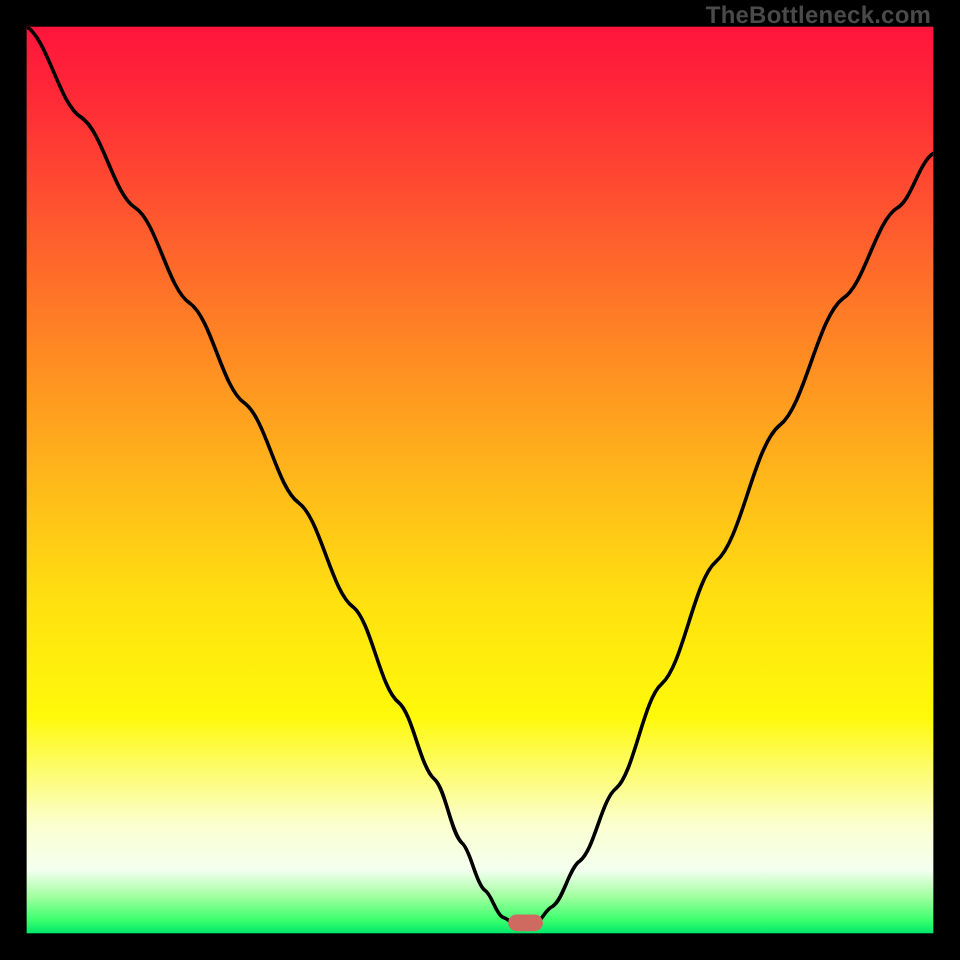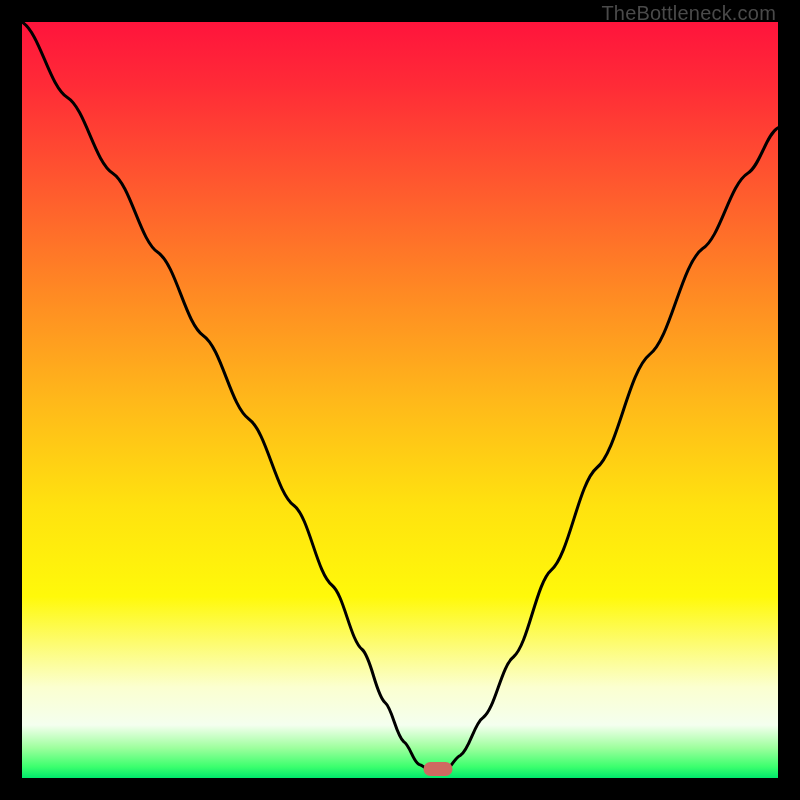--- a/index.html
+++ b/index.html
@@ -50,21 +50,21 @@
     border-radius: 8px;
     background: #cf6a61;
     transform: translate(-50%, -50%);
   }
   .watermark {
     position: absolute;
     top: 2px;
     right: 24px;
     color: #4a4a4a;
     font-size: 20px;
-    font-weight: 400;
+    font-weight: 700;
     letter-spacing: 0.2px;
   }
 </style>
 </head>
 <body>
 
 <div class="chart-frame">
   <div class="gradient-bg"></div>
 
   <svg class="curve-svg" viewBox="0 0 756 756" preserveAspectRatio="none">

